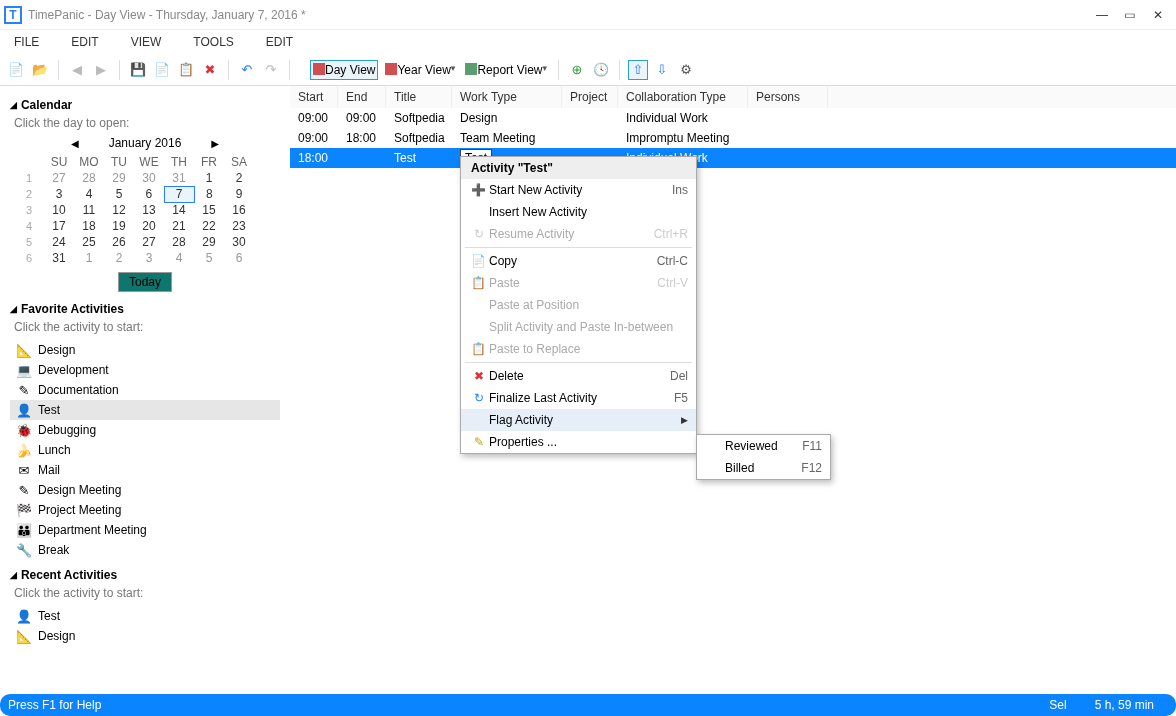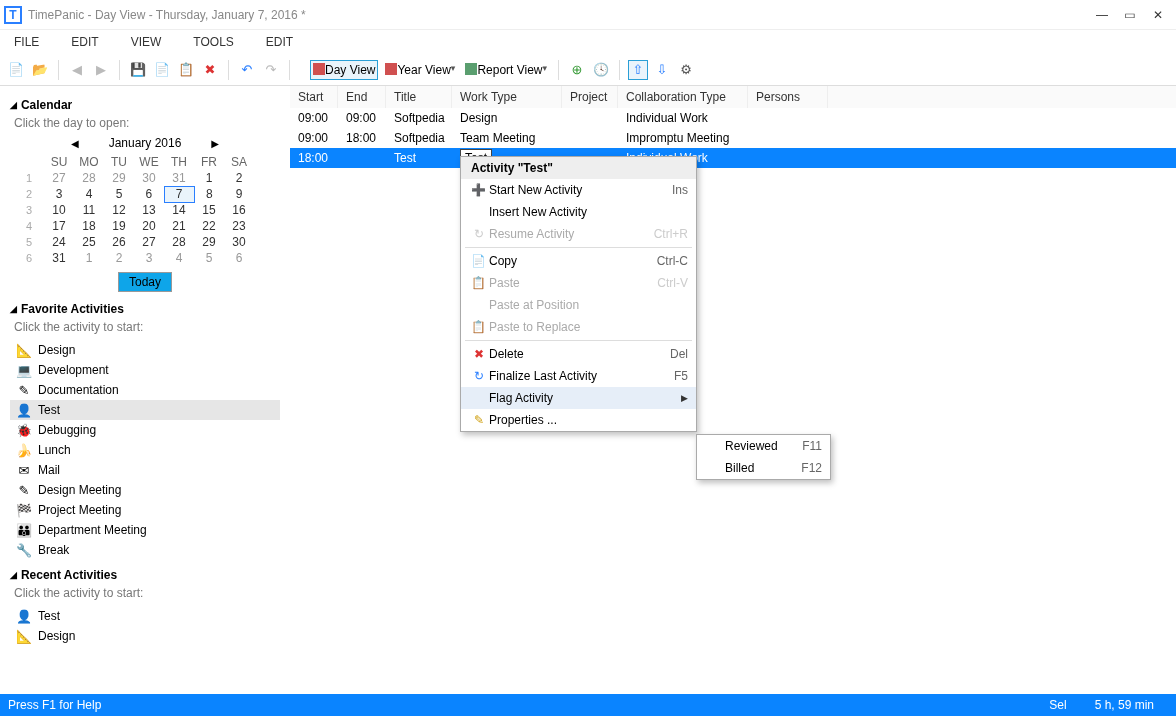--- a/index.html
+++ b/index.html
@@ -25,21 +25,21 @@
 .hint { color: #777; margin: 4px 0 6px 4px; }
 .cal-nav { display: flex; align-items: center; justify-content: center; gap: 30px; margin: 4px 0; }
 .cal-nav .arrow { font-size: 10px; cursor: default; }
 .cal-title { }
 table.cal { border-collapse: collapse; margin: 4px 0 4px 4px; }
 table.cal td, table.cal th { width: 30px; height: 16px; text-align: center; font-weight: normal; color: #333; }
 table.cal th { color: #666; }
 table.cal td.other { color: #999; }
 table.cal td.wk { color: #aaa; font-size: 11px; }
 table.cal td.today { border: 1px solid #2a7fff; background: #eaf4fb; }
-.today-btn { display: block; margin: 6px auto 10px; border: 1px solid #999; background: #0ea5e9; padding: 2px 10px; }
+.today-btn { display: block; margin: 6px auto 10px; border: 1px solid #999; background: #0f766e; padding: 2px 10px; }
 .fav-list { margin: 2px 0 8px 0; }
 .fav-item { display: flex; align-items: center; gap: 6px; padding: 2px 6px; }
 .fav-item.selected { background: #e6e6e6; }
 .fav-item .ico { width: 16px; height: 16px; display: inline-flex; align-items: center; justify-content: center; font-size: 13px; }
 .main { flex: 1; position: relative; }
 .grid { width: 100%; }
 .grid-head, .grid-row { display: flex; }
 .grid-head { background: #fafafa; }
 .grid-head .cell { padding: 4px 8px; border-right: 1px solid #eee; color: #333; }
 .grid-row .cell { padding: 3px 8px; }
@@ -52,21 +52,21 @@
 .cm-item .ico { width: 20px; text-align: center; font-size: 12px; color: #555; }
 .cm-item.disabled { color: #aaa; }
 .cm-item .lbl { flex: 1; }
 .cm-item .cut { color: #666; text-align: center; }
 .cm-item.disabled .cut, .cm-item.disabled .ico { color: #ccc; }
 .cm-sep { height: 1px; background: #ddd; margin: 2px 4px; }
 .cm-item.hover { background: #e6eef8; }
 .cm-item.hover .arrow-r { font-size: 9px; color: #333; }
 .cm-item .arrow-r { font-size: 9px; color: #666; }
 .submenu { position: absolute; top: 348px; left: 406px; width: 135px; background: #fff; border: 1px solid #aaa; box-shadow: 2px 3px 6px rgba(0,0,0,0.25); }
-.statusbar { height: 22px; background: #0a84ff; color: #fff; display: flex; align-items: center; padding: 0 8px; }
+.statusbar { height: 22px; background: #0a84ff; color: #fff; display: flex; align-items: center; padding: 0 8px; border-radius: 10px; }
 .statusbar .sp { flex: 1; }
 .statusbar .seg { padding: 0 14px; }
 </style>
 </head>
 <body>
 
 <div class="titlebar">
   <span class="app-icon">T</span>
   <span class="title">TimePanic - Day View - Thursday, January 7, 2016 *</span>
   <span class="win-btn">—</span>
@@ -348,20 +348,24 @@
           <div class="cm-item disabled">
             <span class="ico">📋</span>
             <span class="lbl">Paste</span>
             <span class="cut">Ctrl-V</span>
           </div>
           <div class="cm-item disabled">
             <span class="ico"></span>
             <span class="lbl">Paste at Position</span>
           </div>
           <div class="cm-item disabled">
+            <span class="ico"></span>
+            <span class="lbl">Split Activity and Paste In-between</span>
+          </div>
+          <div class="cm-item disabled">
             <span class="ico">📋</span>
             <span class="lbl">Paste to Replace</span>
           </div>
           <div class="cm-sep"></div>
           <div class="cm-item">
             <span class="ico" style="color:#d33">✖</span>
             <span class="lbl">Delete</span>
             <span class="cut">Del</span>
           </div>
           <div class="cm-item">

